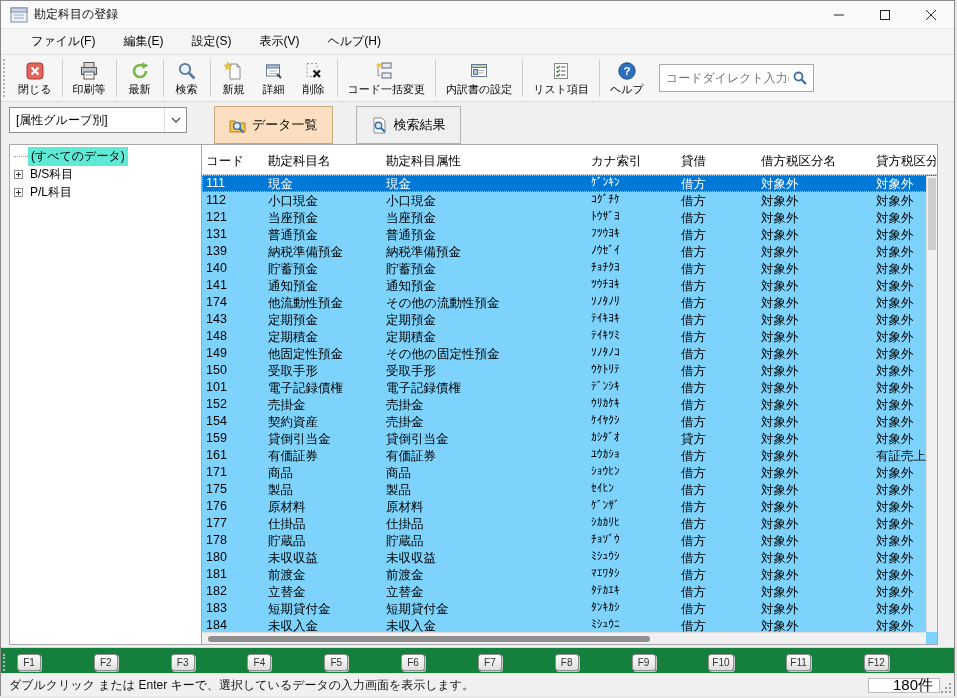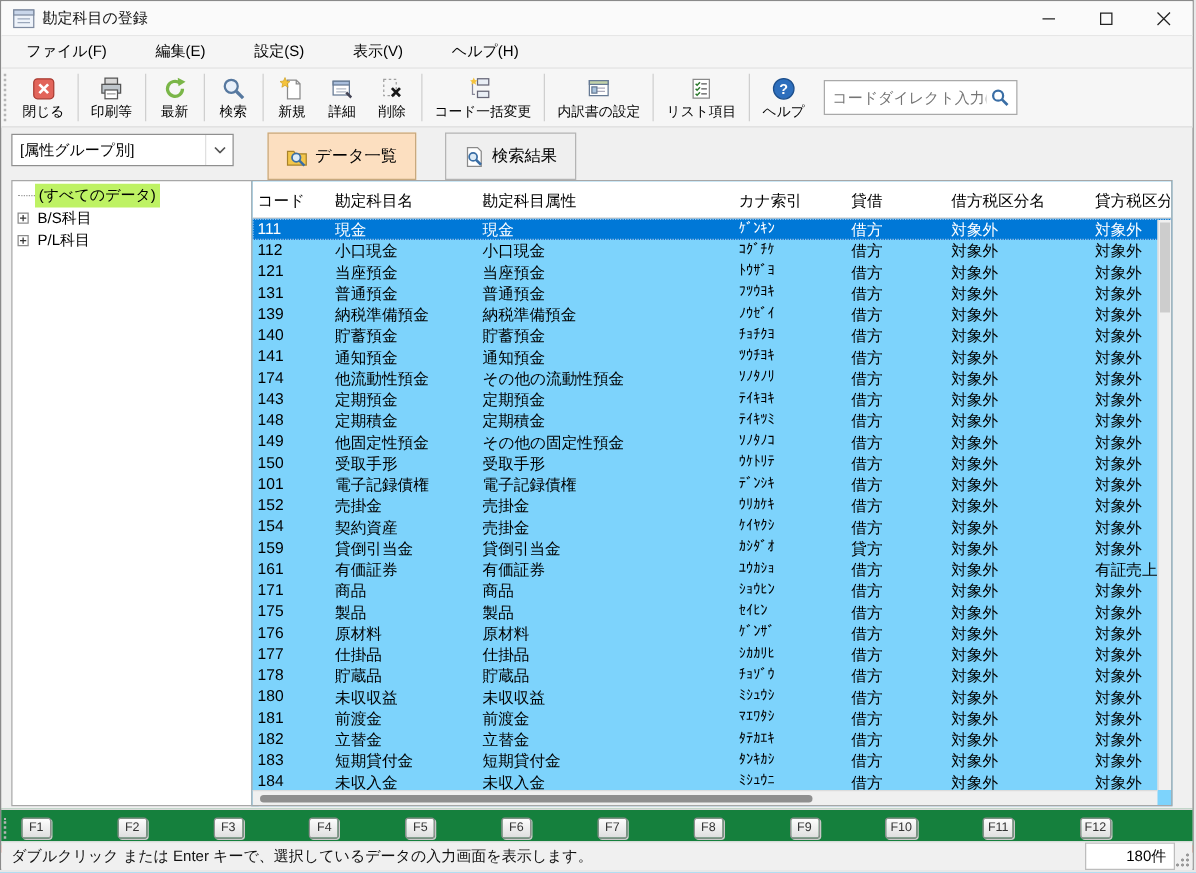--- a/index.html
+++ b/index.html
@@ -9,21 +9,21 @@
 
   
   .titlebar { position:absolute; top:0; left:0; right:0; height:28px; background:#fafafa; display:flex; align-items:center; border-bottom:1px solid #e6e6e6; }
   .titlebar .appicon { margin:0 6px 0 9px; width:18px; height:16px; }
   .titlebar .title { font-size:12px; color:#111; }
   .caption-btns { position:absolute; right:0; top:0; height:28px; display:flex; }
   .cap-btn { width:46px; height:28px; display:flex; align-items:center; justify-content:center; }
   .cap-btn svg { width:12px; height:12px; }
 
   
-  .menubar { position:absolute; top:28px; left:0; right:0; height:26px; background:#f5f5f5; display:flex; align-items:center; padding-left:10px; border-bottom:1px solid #e0e0e0;gap:11px; }
+  .menubar { position:absolute; top:28px; left:0; right:0; height:26px; background:#f5f5f5; display:flex; align-items:center; padding-left:20px; border-bottom:1px solid #e0e0e0; }
   .menu-item { padding:4px 10px; margin-right:8px; font-size:12px; }
 
   
   .toolbar { position:absolute; top:54px; left:0; right:0; height:47px; background:#f6f6f6; display:flex; align-items:stretch; border-bottom:1px solid #dcdcdc; }
   .tgrip { width:6px; margin:4px 2px; border-left:2px dotted #b5b5b5; }
   .tbtn { display:flex; flex-direction:column; align-items:center; justify-content:center; padding:2px 7px; min-width:40px; }
   .tbtn .ticon { height:22px; display:flex; align-items:flex-end; justify-content:center; }
   .tbtn .ticon svg { width:20px; height:20px; }
   .tbtn .tlabel { font-size:11px; margin-top:1px; white-space:nowrap; }
   .tsep { width:1px; background:#cfcfcf; margin:4px 3px; }
@@ -43,21 +43,21 @@
   .tab svg { width:17px; height:17px; margin-right:6px; }
 
   
   .tree-panel { position:absolute; top:143px; left:8px; width:198px; height:501px; background:#fff; border:1px solid #a7a7a7; padding-top:2px; }
   .tree-item { display:flex; align-items:center; height:18px; font-size:12px; white-space:nowrap; }
   .tree-stub { width:14px; height:1px; margin-left:4px; border-top:1px dotted #9a9a9a; }
   .expander { width:9px; height:9px; border:1px solid #8c8c8c; background:#fff; margin:0 4px 0 4px; position:relative; flex:none; }
   .expander::before { content:""; position:absolute; left:1px; right:1px; top:3px; height:1px; background:#333; }
   .expander::after { content:""; position:absolute; top:1px; bottom:1px; left:3px; width:1px; background:#333; }
   .tree-label { padding:1px 3px; }
-  .tree-item.selected .tree-label { background:#bef264; }
+  .tree-item.selected .tree-label { background:#5eead4; }
 
   .table-panel { position:absolute; top:143px; left:200px; width:737px; height:501px; background:#7dd3fc; border:1px solid #a7a7a7; overflow:hidden; }
   .thead { display:flex; height:30px; align-items:flex-end; border-bottom:1px solid #c8c8c8; background:#fff; padding-right:11px; }
   .cell { flex:none; overflow:hidden; white-space:nowrap; padding:1px 0 2px 4px; font-size:12.5px; }
   .c0{width:62px;} .c1{width:118px;} .c2{width:205px;} .c3{width:90px;} .c4{width:80px;} .c5{width:115px;} .c6{width:64px;}
   .hcell { position:relative; padding-bottom:4px; }
   .tbody { position:relative; }
   .trow { display:flex; height:17px; align-items:flex-start; }
   .trow.sel { background:#0078d7; color:#fff; outline:1px dotted #9cc3e8; outline-offset:-1px; }
   .kana { font-size:11.5px; }
@@ -69,21 +69,21 @@
 
   
   .fkeybar { position:absolute; left:0; right:0; top:646px; height:35px; background:#15803d; border-top:1px solid #dadada; border-bottom:6px solid #ef4444; display:flex; align-items:center; }
   .fgrip { width:6px; margin:3px 2px; height:17px; border-left:2px dotted #b5b5b5; }
   .fkeys { flex:1; display:flex; justify-content:space-between; padding:0 65px 0 6px; }
   .fkey { min-width:24px; height:17px; padding:0 3px; background:linear-gradient(#fdfdfd,#dfdfdf); border:1px solid #8f8f8f; border-radius:3px; box-shadow:1px 1px 0 #c9c9c9; font-size:10px; display:flex; align-items:center; justify-content:center; color:#333; }
 
   
   .statusbar { position:absolute; left:0; right:0; top:672px; height:23px; background:#f0f0f0; display:flex; align-items:center; border-top:1px solid #e0e0e0; }
   .status-msg { padding-left:8px; font-size:12px; color:#111; flex:1; white-space:nowrap; }
-  .count-box { width:72px; height:22px; background:#fff; border:1px solid #bdbdbd; display:flex; align-items:center; justify-content:flex-end; padding-right:6px; font-size:12px; margin-right:14px; }
+  .count-box { width:72px; height:15px; background:#fff; border:1px solid #bdbdbd; display:flex; align-items:center; justify-content:flex-end; padding-right:6px; font-size:15px; margin-right:14px; }
   .resize-grip { position:absolute; right:2px; bottom:2px; width:12px; height:12px;
     background:radial-gradient(circle at 2px 10px,#9a9a9a 1px,transparent 1.5px),
                radial-gradient(circle at 6px 10px,#9a9a9a 1px,transparent 1.5px),
                radial-gradient(circle at 10px 10px,#9a9a9a 1px,transparent 1.5px),
                radial-gradient(circle at 6px 6px,#9a9a9a 1px,transparent 1.5px),
                radial-gradient(circle at 10px 6px,#9a9a9a 1px,transparent 1.5px),
                radial-gradient(circle at 10px 2px,#9a9a9a 1px,transparent 1.5px); }
 </style>
 </head>
 <body>

